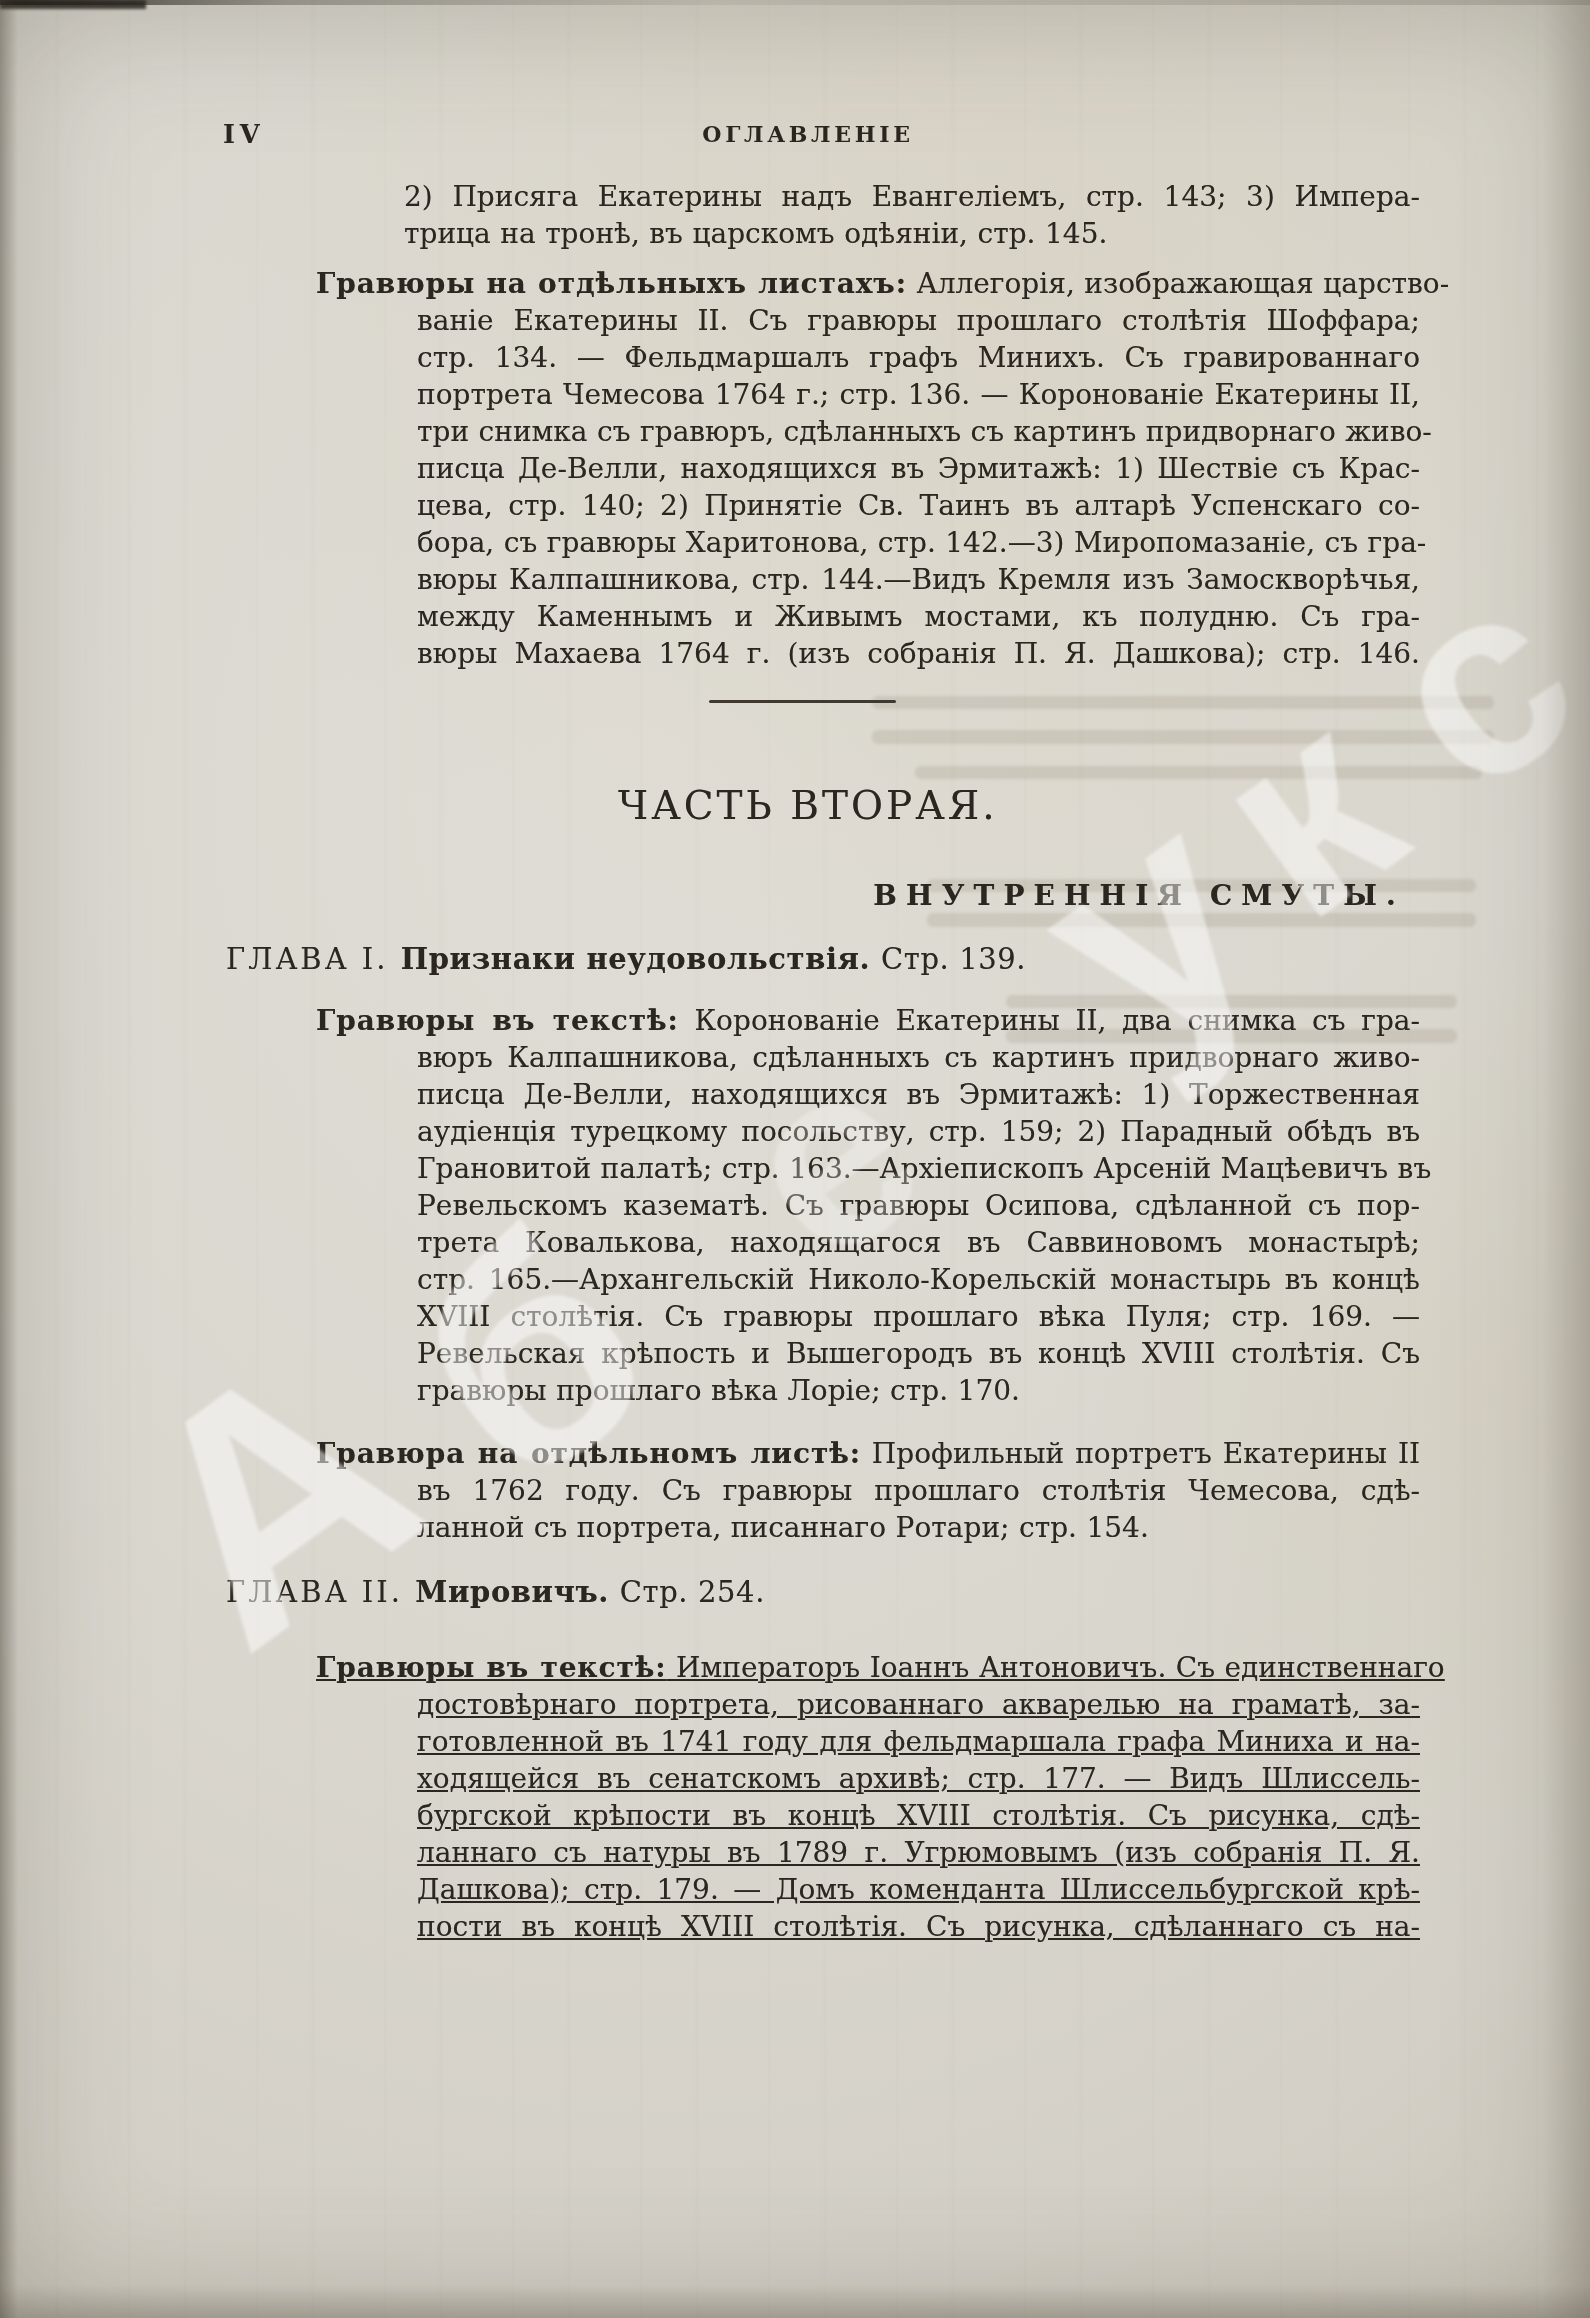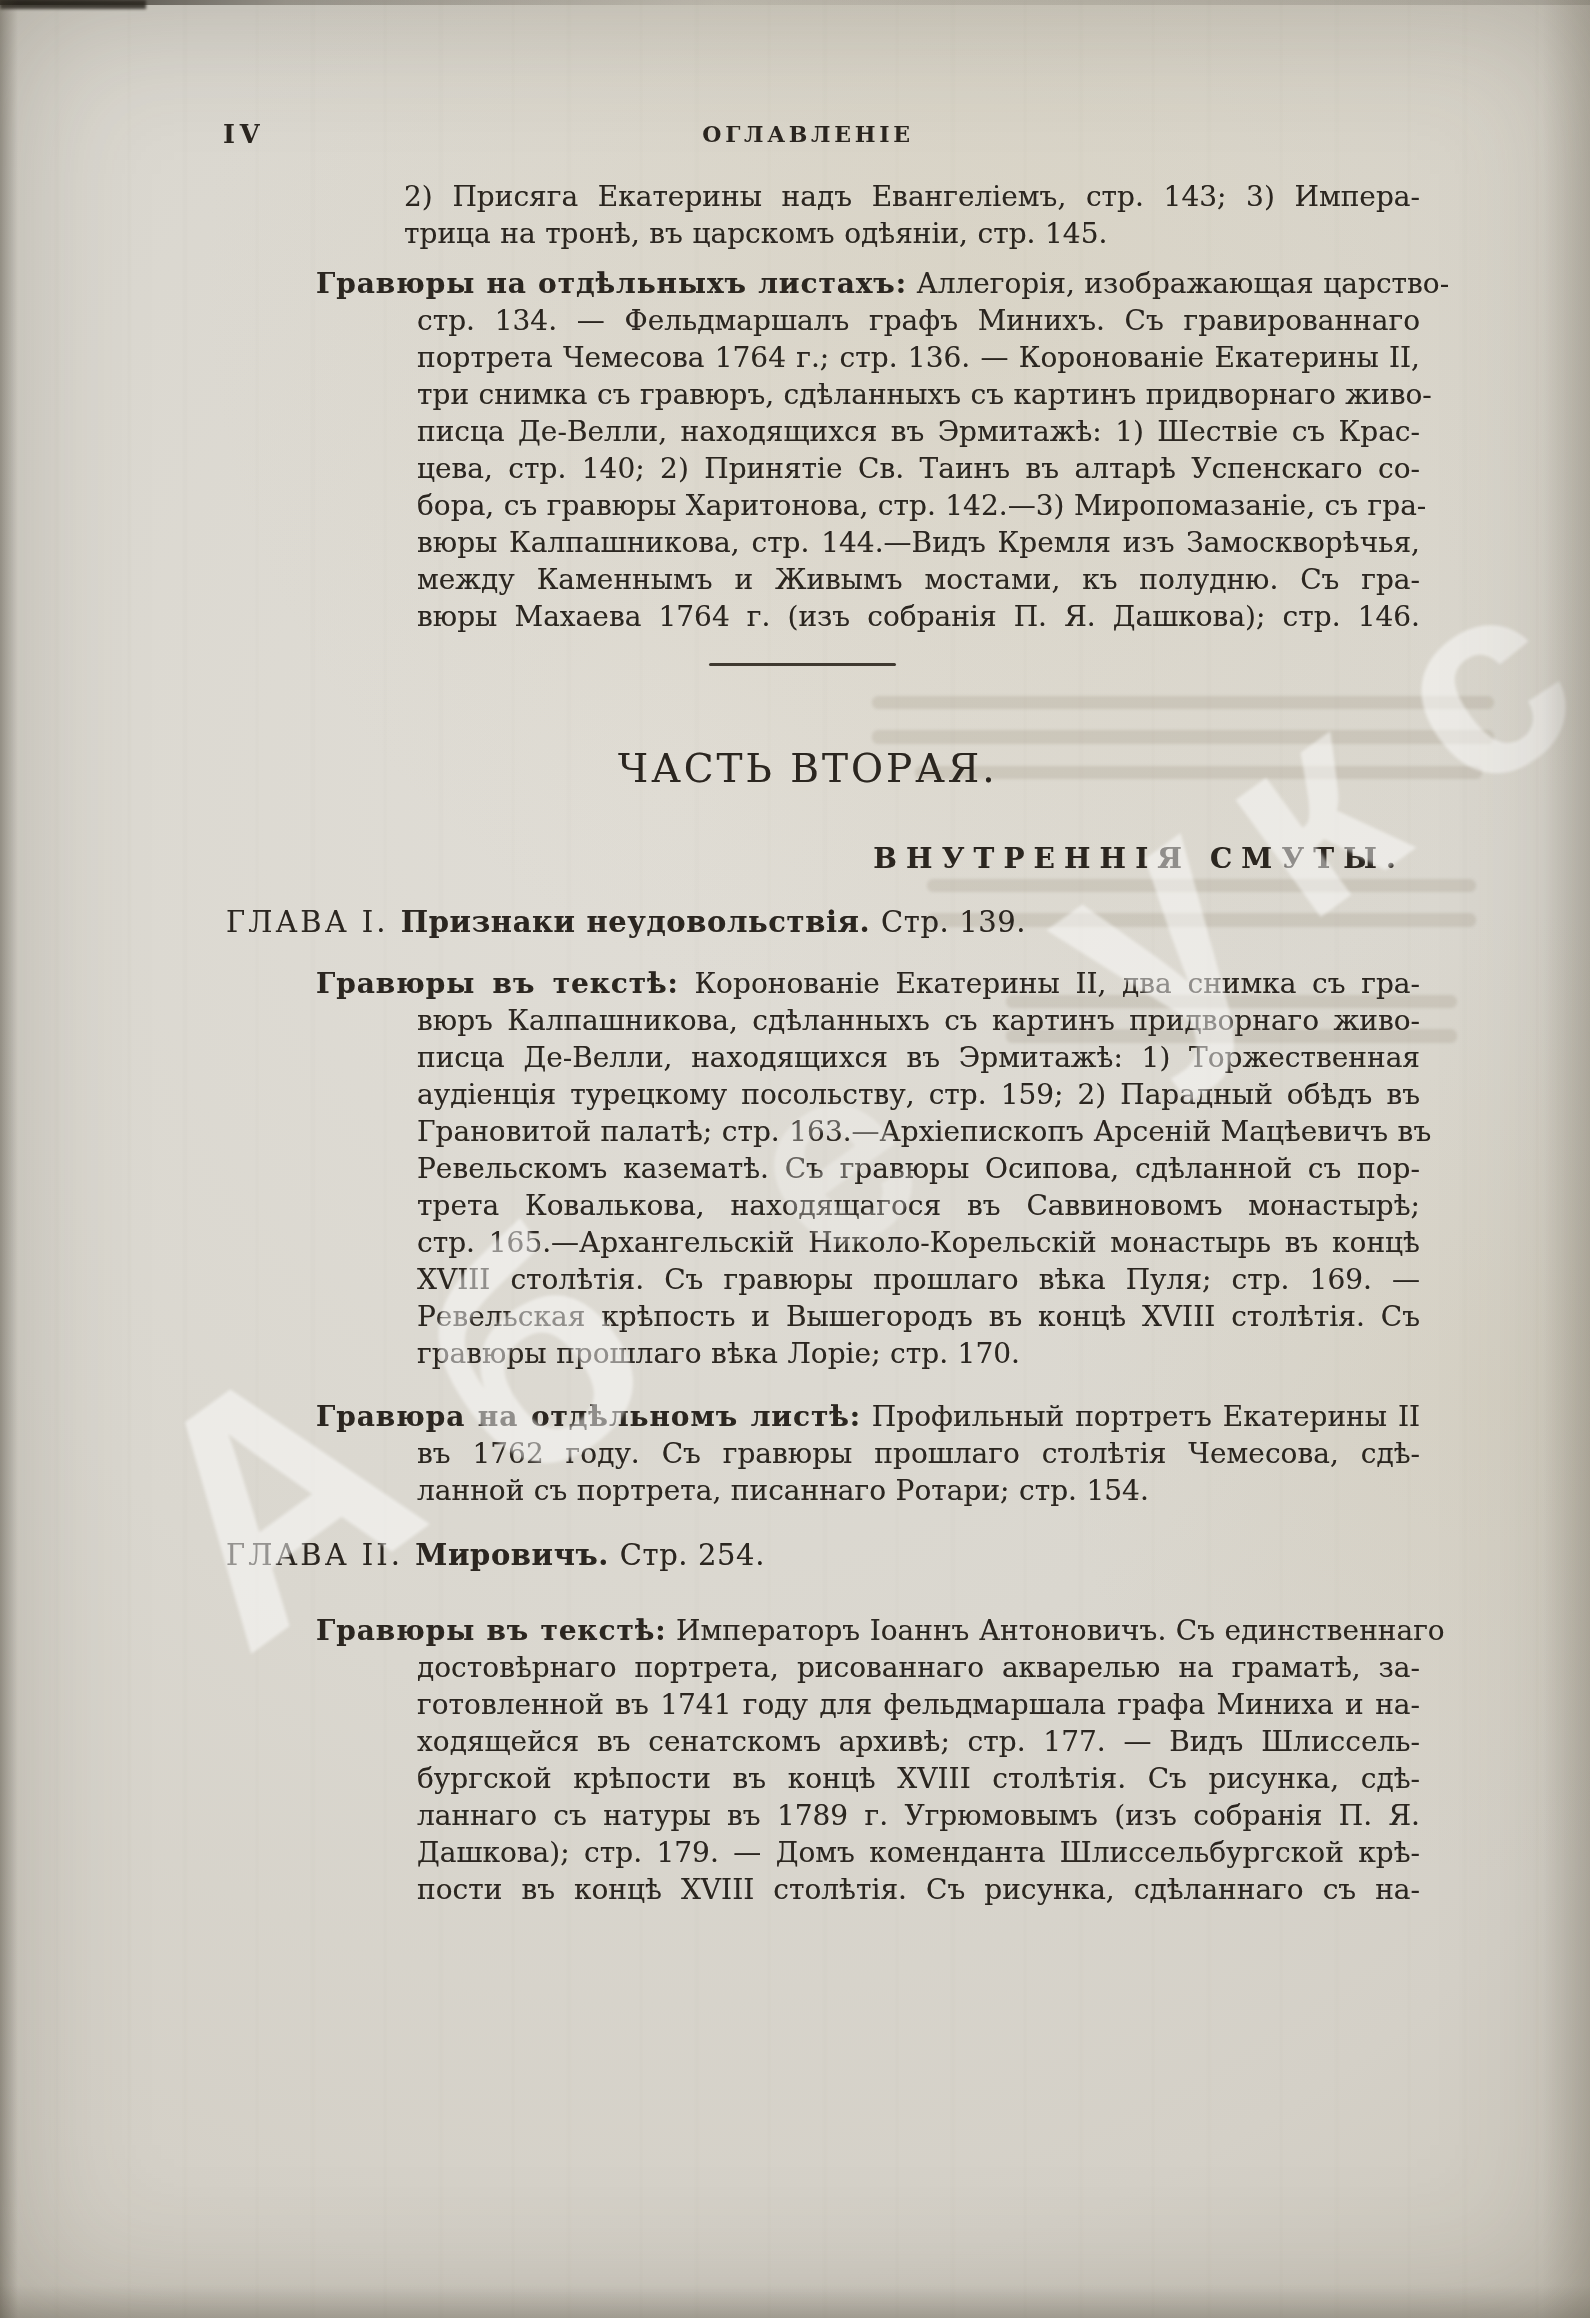--- a/index.html
+++ b/index.html
@@ -69,21 +69,21 @@
     text-align:right;position:relative;left:-15.2px;white-space:nowrap;
   }
   .blk.chapter{margin-top:28px;font-size:29px;line-height:37px;white-space:nowrap;}
   .blk.chapter .ch-label{letter-spacing:3px;}
   .blk.chapter .ch-title{font-weight:700;letter-spacing:0.6px;}
   .blk.chapter .ch-page{letter-spacing:0.6px;}
   .b1{margin-top:13.4px;}
   .b6{margin-top:24.4px;}
   .b7{margin-top:25.6px;}
   .b8{margin-top:33px;}
-  .b9{margin-top:38px;}
+  .b9{margin-top:38px;text-decoration:underline;}
   
   .wm-letter{
     position:absolute;color:#ffffff;
     font-family:"Liberation Sans","DejaVu Sans",sans-serif;font-weight:700;
     transform:translate(-50%,-50%) rotate(-36deg);
     filter:blur(1.8px);pointer-events:none;line-height:1;
   }
   
   .edge{position:absolute;pointer-events:none;}
   .edge-top{left:0;top:0;width:100%;height:4.9px;
@@ -124,20 +124,21 @@
 
 <div class="folio">IV</div>
 <div class="running-head">ОГЛАВЛЕНІЕ</div>
 <div class="content">
     <div class="blk para b0">
       <div class="line jl">2) Присяга Екатерины надъ Евангеліемъ, стр. 143; 3) Импера-</div>
       <div class="line ll">трица на тронѣ, въ царскомъ одѣяніи, стр. 145.</div>
     </div>
     <div class="blk entry b1">
       <div class="line jl first"><b class="lead">Гравюры на отдѣльныхъ листахъ:</b><span> Аллегорія, изображающая царство-</span></div>
+      <div class="line jl">ваніе Екатерины II. Съ гравюры прошлаго столѣтія Шоффара;</div>
       <div class="line jl">стр. 134. — Фельдмаршалъ графъ Минихъ. Съ гравированнаго</div>
       <div class="line jl">портрета Чемесова 1764 г.; стр. 136. — Коронованіе Екатерины II,</div>
       <div class="line jl">три снимка съ гравюръ, сдѣланныхъ съ картинъ придворнаго живо-</div>
       <div class="line jl">писца Де-Велли, находящихся въ Эрмитажѣ: 1) Шествіе съ Крас-</div>
       <div class="line jl">цева, стр. 140; 2) Принятіе Св. Таинъ въ алтарѣ Успенскаго со-</div>
       <div class="line jl">бора, съ гравюры Харитонова, стр. 142.—3) Миропомазаніе, съ гра-</div>
       <div class="line jl">вюры Калпашникова, стр. 144.—Видъ Кремля изъ Замоскворѣчья,</div>
       <div class="line jl">между Каменнымъ и Живымъ мостами, къ полудню. Съ гра-</div>
       <div class="line jl">вюры Махаева 1764 г. (изъ собранія П. Я. Дашкова); стр. 146.</div>
     </div>

